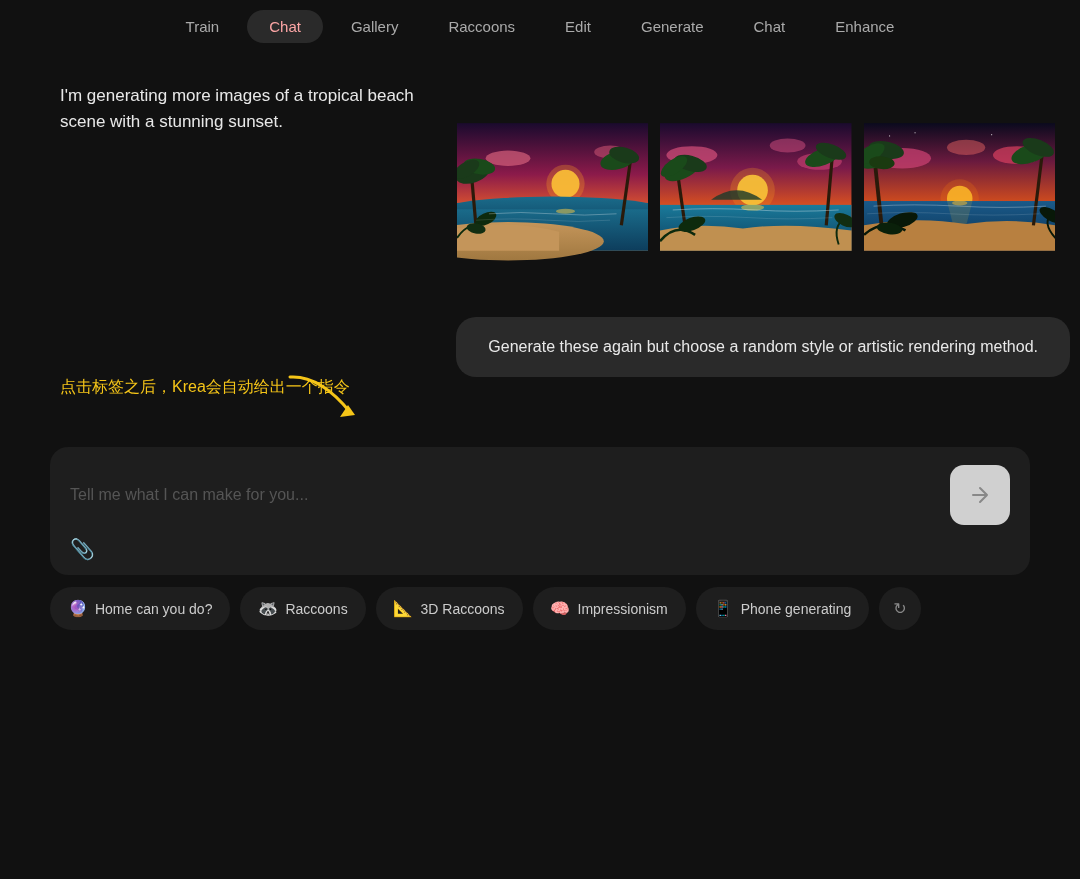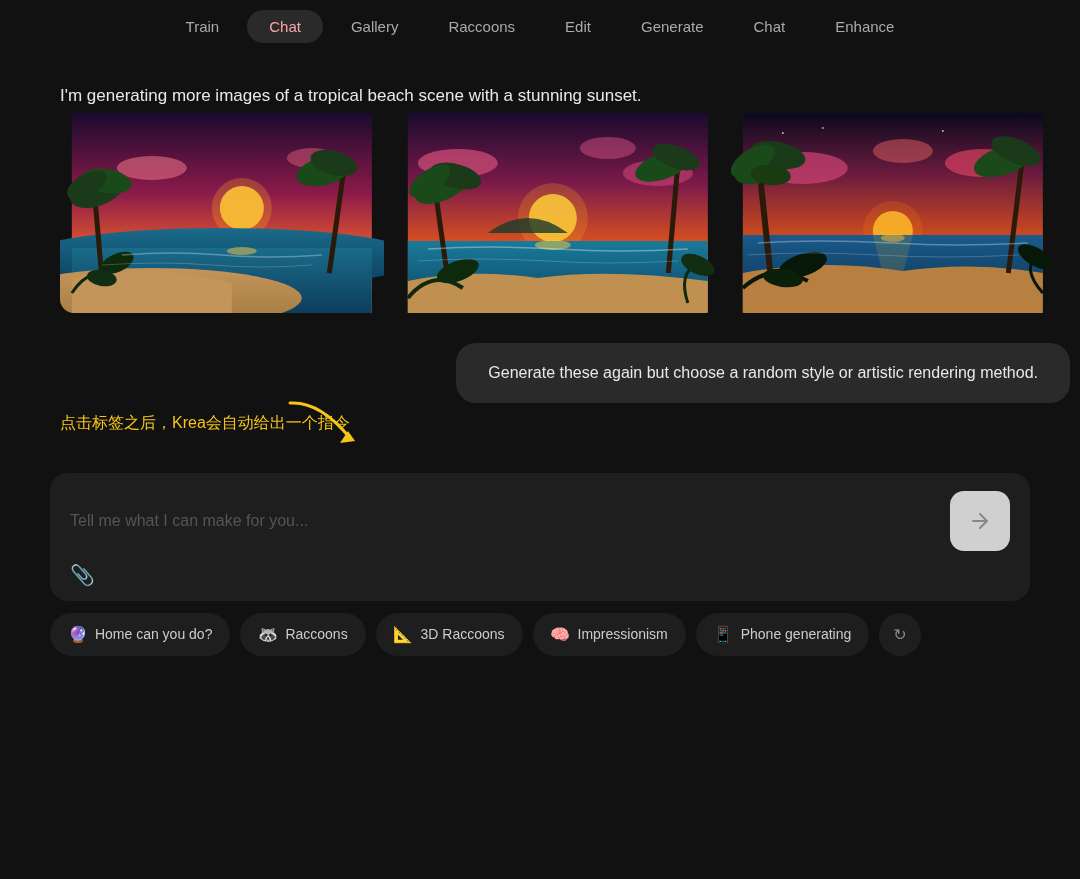--- a/index.html
+++ b/index.html
@@ -36,21 +36,22 @@
     .nav-item.active {
       background: #2a2a2a;
       color: #fca5a5;
       font-weight: 500;
     }
 
     
     .main-content {
       padding: 30px 25px 20px 60px;
       display: flex;
-      flex-direction: column;
+      flex-direction: row;
+      gap: 20px;
     }
 
     .ai-message {
       font-size: 17px;
       color: #e8e8e8;
       line-height: 1.5;
       font-weight: 400;
       max-width: 820px;
     }
 
@@ -100,21 +101,21 @@
       padding: 0 20px;
       position: relative;
       height: 70px;
     }
     .annotation-text {
       color: #f5c518;
       font-size: 16px;
       font-weight: 400;
       position: absolute;
       left: 60px;
-      top: 10px;
+      top: 0;
     }
     .arrow-svg {
       position: absolute;
       left: 280px;
       top: -10px;
     }
 
     
     .input-container {
       margin: 0 50px;

